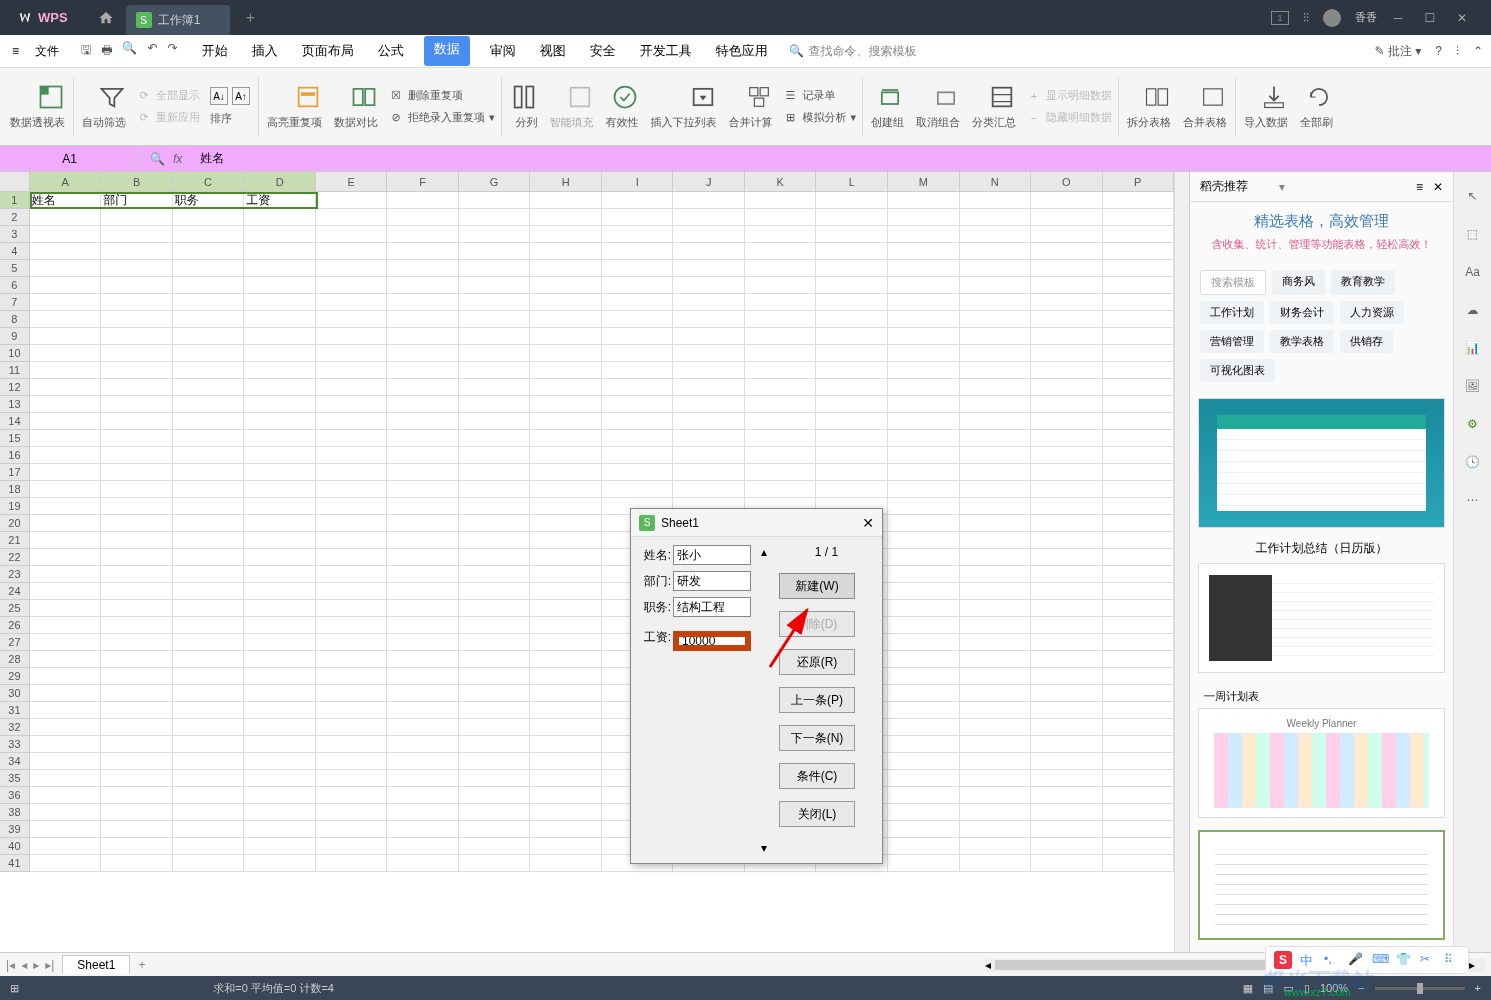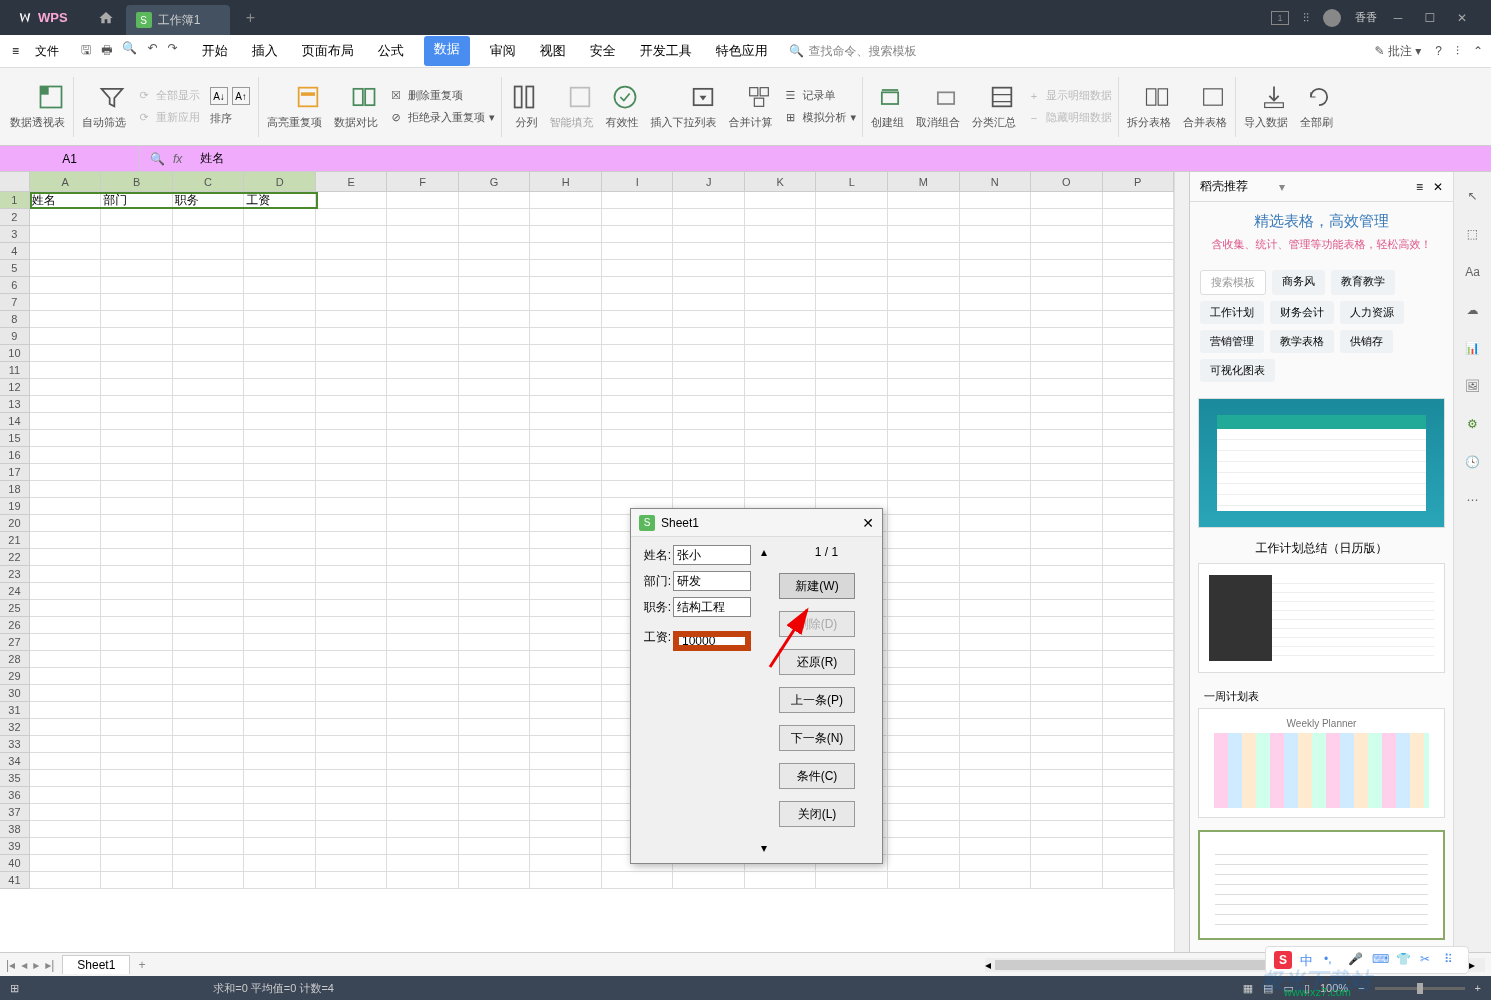--- a/index.html
+++ b/index.html
@@ -1080,39 +1080,20 @@
           <div class="cell"></div>
           <div class="cell"></div>
           <div class="cell"></div>
           <div class="cell"></div>
           <div class="cell"></div>
           <div class="cell"></div>
           <div class="cell"></div>
         </div>
         <div class="row">
           <div class="row-h">36</div>
-          <div class="cell"></div>
-          <div class="cell"></div>
-          <div class="cell"></div>
-          <div class="cell"></div>
-          <div class="cell"></div>
-          <div class="cell"></div>
-          <div class="cell"></div>
-          <div class="cell"></div>
-          <div class="cell"></div>
-          <div class="cell"></div>
-          <div class="cell"></div>
-          <div class="cell"></div>
-          <div class="cell"></div>
-          <div class="cell"></div>
-          <div class="cell"></div>
-          <div class="cell"></div>
-        </div>
-        <div class="row">
-          <div class="row-h">37</div>
           <div class="cell"></div>
           <div class="cell"></div>
           <div class="cell"></div>
           <div class="cell"></div>
           <div class="cell"></div>
           <div class="cell"></div>
           <div class="cell"></div>
           <div class="cell"></div>
           <div class="cell"></div>
           <div class="cell"></div>

